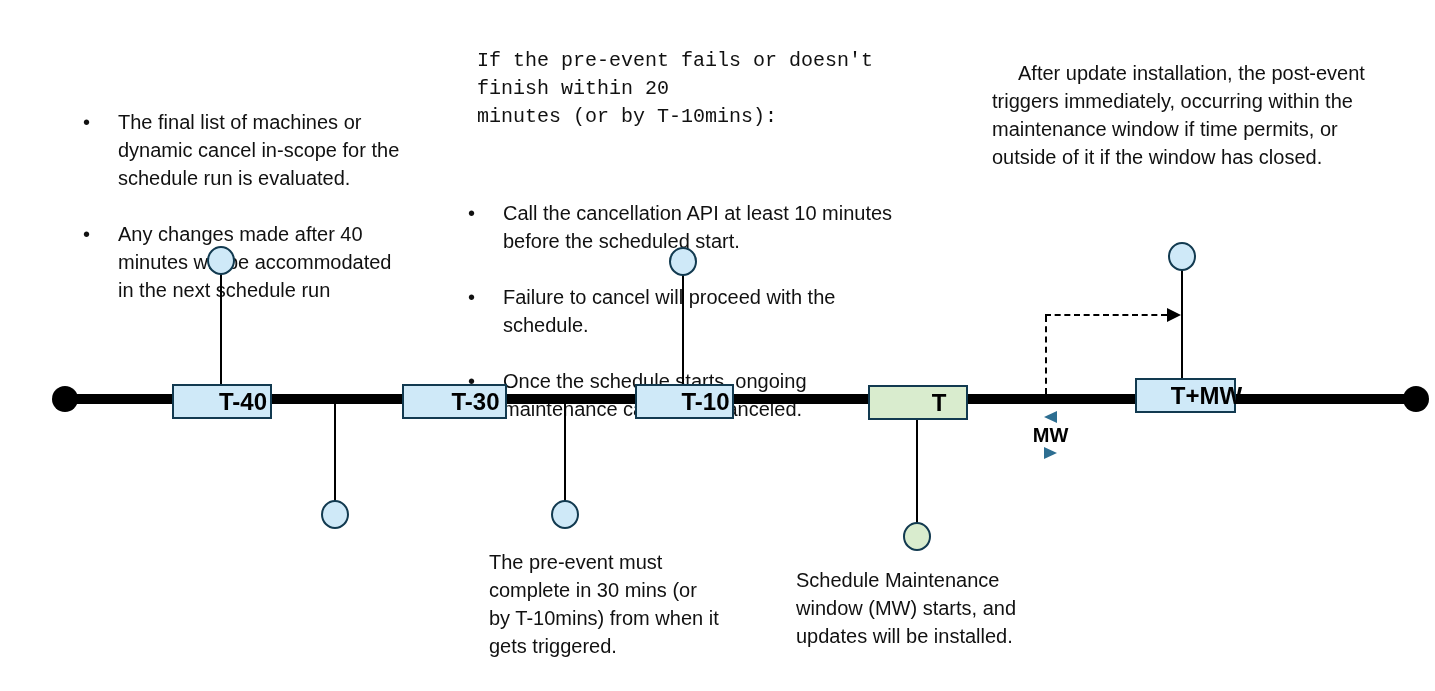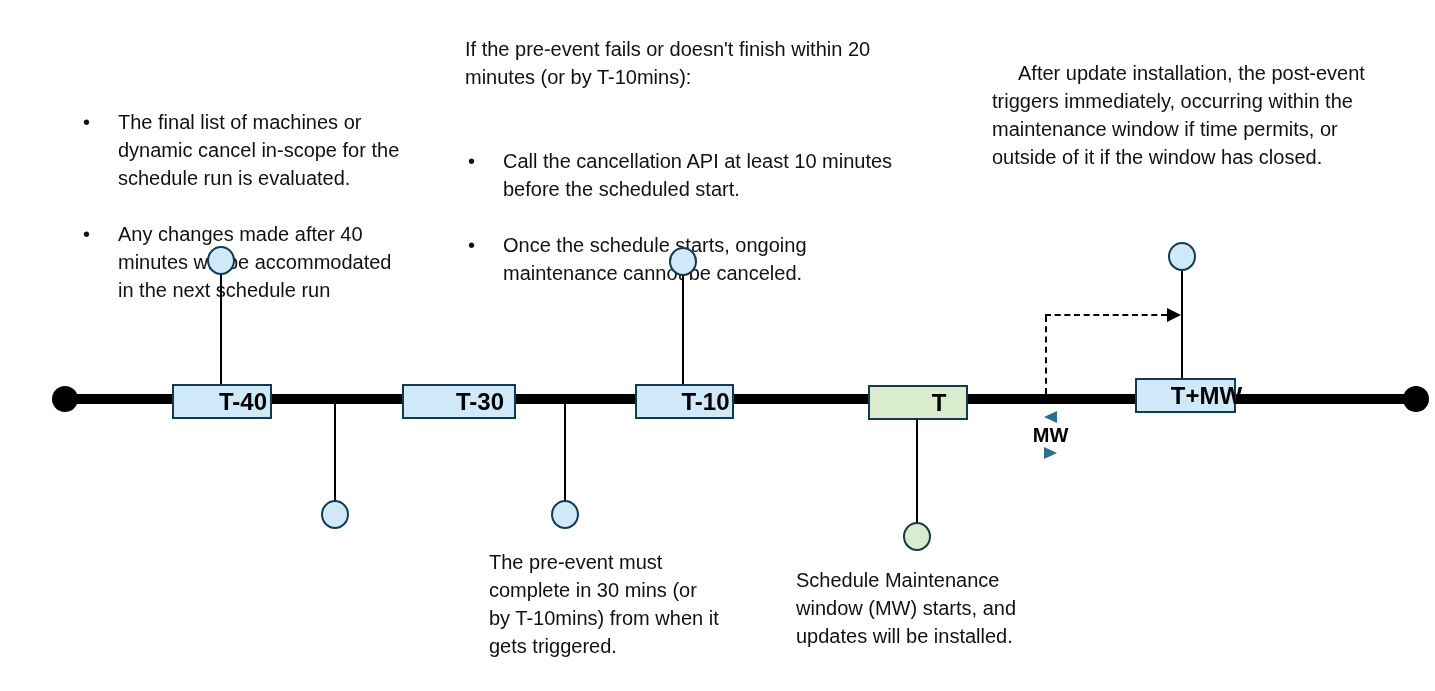--- a/index.html
+++ b/index.html
@@ -14,41 +14,41 @@
   .abs { position:absolute; }
 
   
   .note { position:absolute; font-size:20px; line-height:28px; white-space:pre-line; }
   .note ul { margin:0; padding:0; list-style:none; }
   .note li { position:relative; padding-left:38px; white-space:pre-line; }
   .note li::before { content:"\2022"; position:absolute; left:3px; top:0; }
 
   .note-top-left   { left:80px;  top:52px;  width:340px; }
   .note-top-middle { left:465px; top:7px;   width:480px; }
-  .note-top-middle .intro { margin:0; white-space:pre-line; }
+  .note-top-middle .intro { margin:12px; white-space:pre-line;font-family:Liberation Mono, monospace; }
   .note-top-right  { left:992px; top:59px;  width:420px; text-indent:26px; }
   .note-bottom-1   { left:199px; top:546px; width:280px; }
   .note-bottom-2   { left:489px; top:548px; width:280px; }
   .note-bottom-3   { left:796px; top:566px; width:248px; }
 
   
   .tl-line { left:65px; top:394px; width:1352px; height:10px; background:#000; }
   .tl-dot  { width:26px; height:26px; background:#000; border-radius:50%; }
   .tl-dot-left  { left:52px;   top:386px; }
   .tl-dot-right { left:1403px; top:386px; }
 
   .ms-box {
     position:absolute; height:35px; box-sizing:border-box;
     border:2.5px solid var(--box-border,#123a50);
     background:var(--box-blue-fill,#cfe9f8);
     display:flex; align-items:center; justify-content:center;
     font-weight:bold; font-size:24px; color:#000;padding-left:42px;
   }
   .ms-t40 { left:172px;  top:384px; width:100px; }
-  .ms-t30 { left:402px;  top:384px; width:114px; }
+  .ms-t30 { left:402px;  top:384px; width:105px; }
   .ms-t10 { left:635px;  top:384px; width:99px;  }
   .ms-t   { left:868px;  top:385px; width:100px; background:var(--box-green-fill,#d9ecce); }
   .ms-tmw { left:1135px; top:378px; width:101px; }
 
   .conn { position:absolute; width:2px; background:#000; }
   .conn-t40    { left:220px;  top:274px; height:110px; }
   .conn-t10    { left:682px;  top:275px; height:109px; }
   .conn-tmw    { left:1181px; top:270px; height:108px; }
   .conn-mid1   { left:334px;  top:404px; height:97px;  }
   .conn-mid2   { left:564px;  top:404px; height:97px;  }
@@ -99,20 +99,22 @@
 in the next schedule run</li>
     </ul>
   </div>
 
   <div class="note note-top-middle">
     <p class="intro">If the pre-event fails or doesn't finish within 20
 minutes (or by T-10mins):</p>
     <ul>
       <li>Call the cancellation API at least 10 minutes
 before the scheduled start.</li>
+      <li>Failure to cancel will proceed with the
+schedule.</li>
       <li>Once the schedule starts, ongoing
 maintenance cannot be canceled.</li>
     </ul>
   </div>
 
   <div class="note note-top-right">After update installation, the post-event
 triggers immediately, occurring within the
 maintenance window if time permits, or
 outside of it if the window has closed.</div>
 

